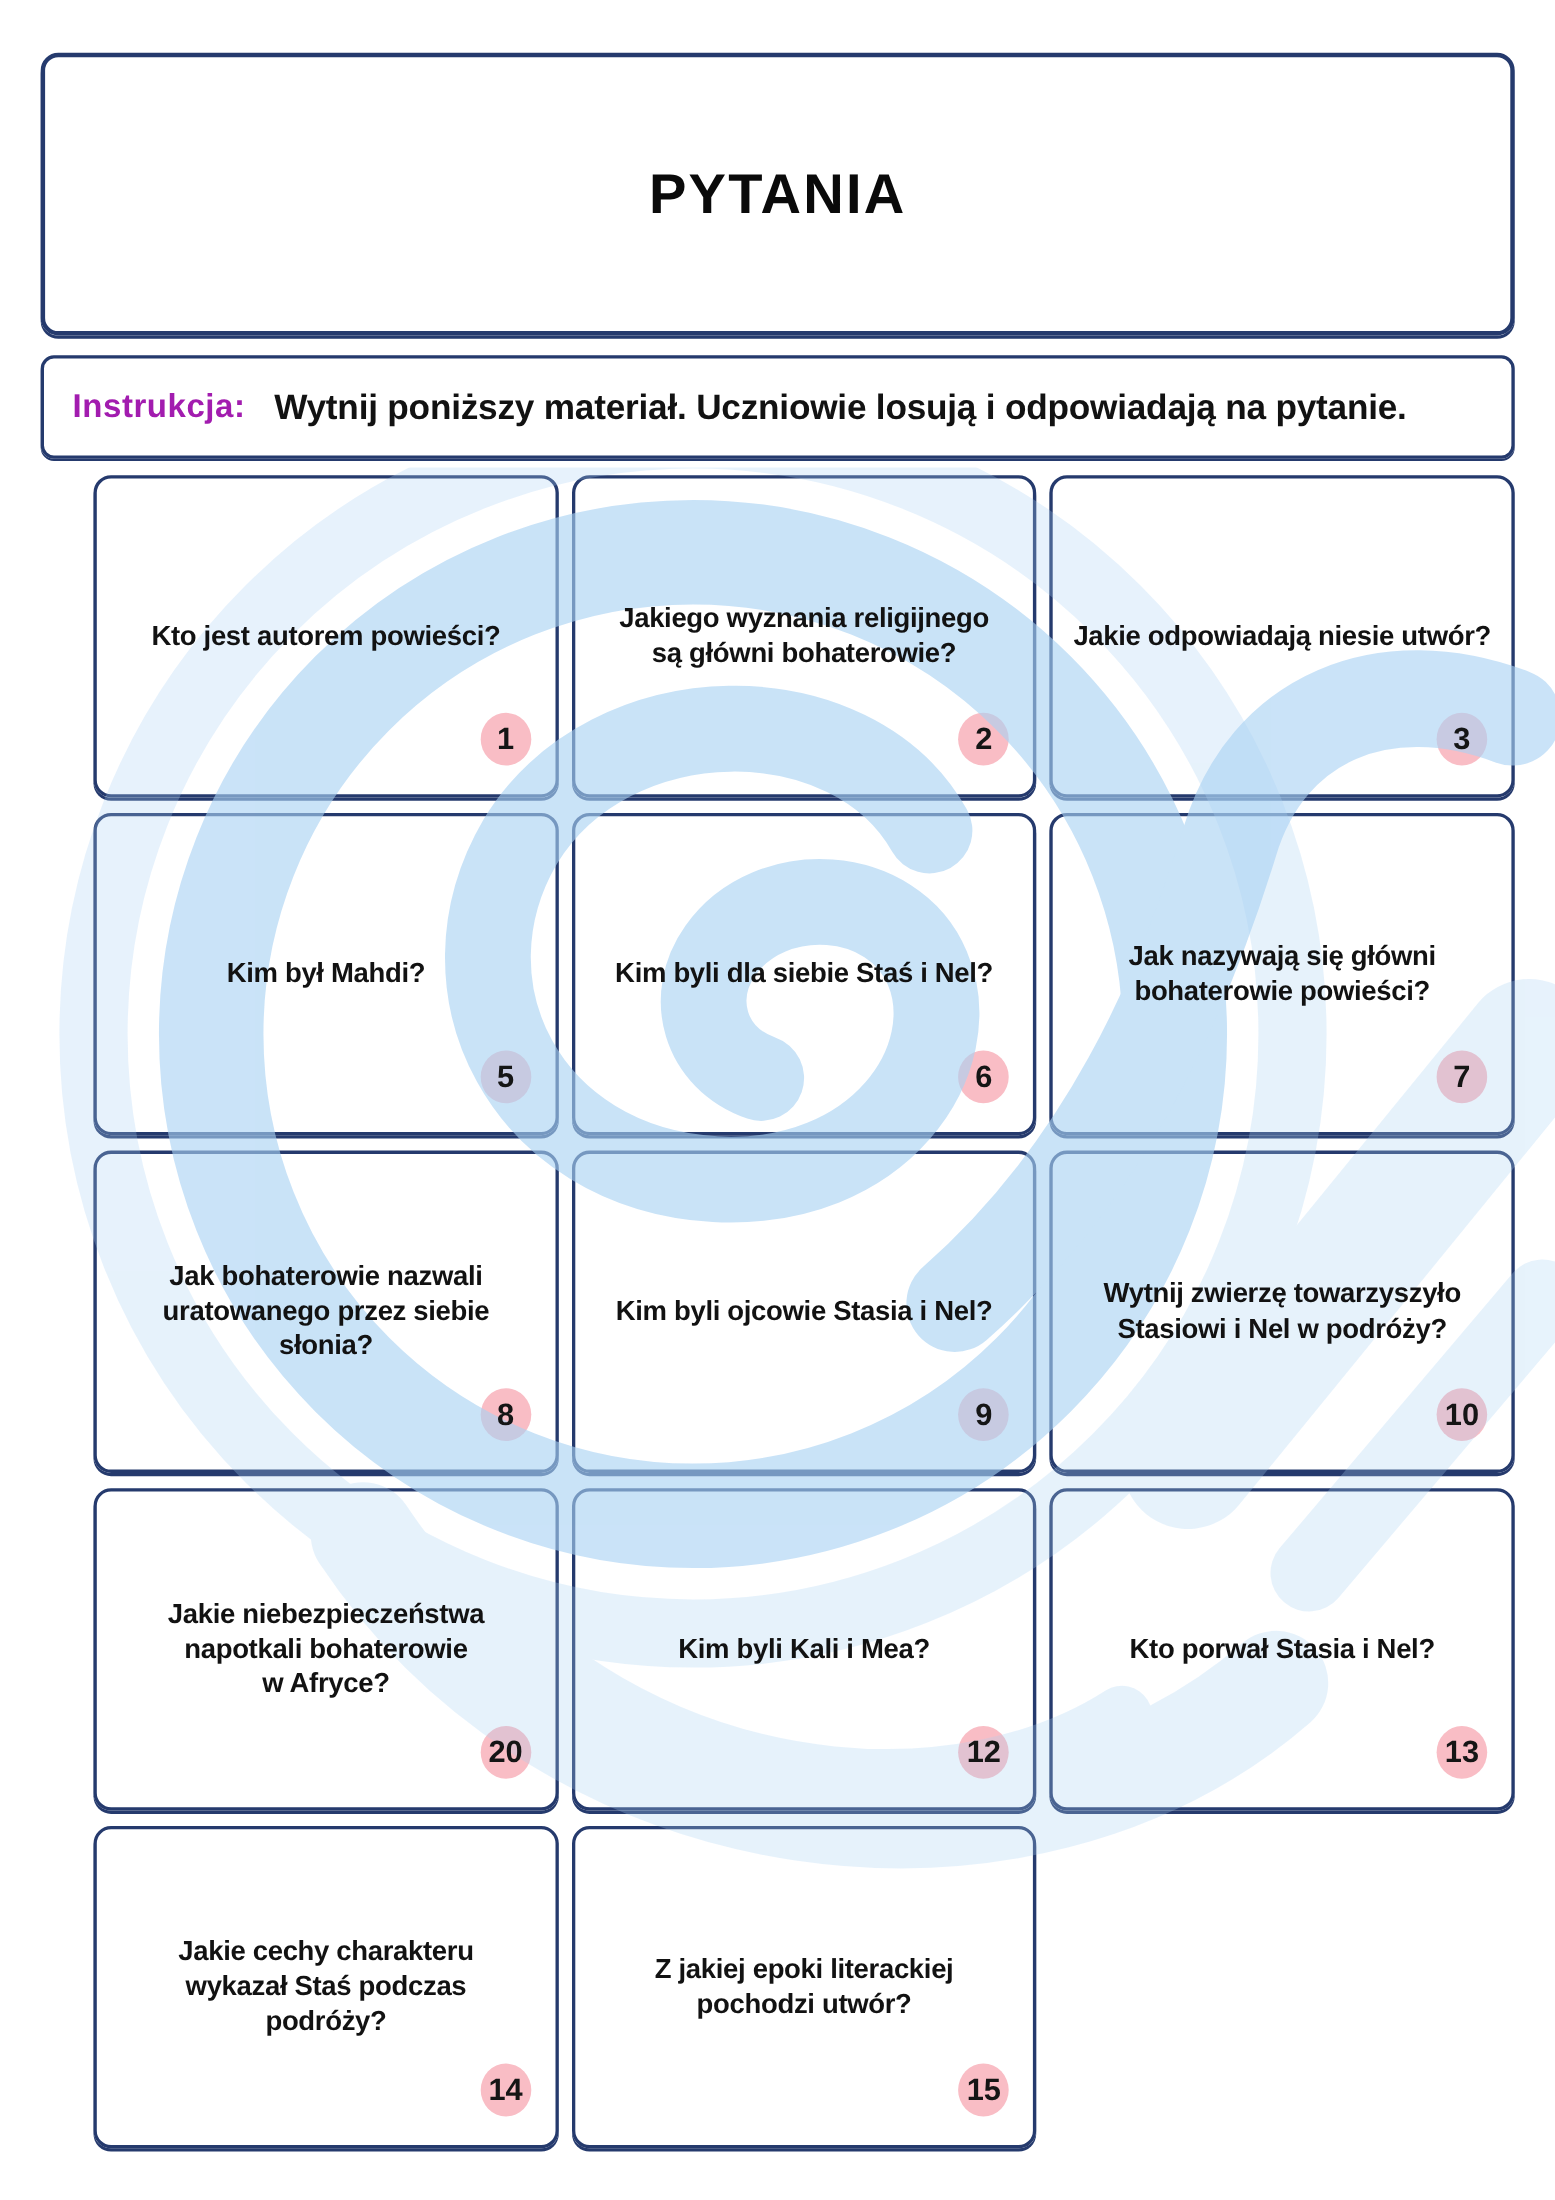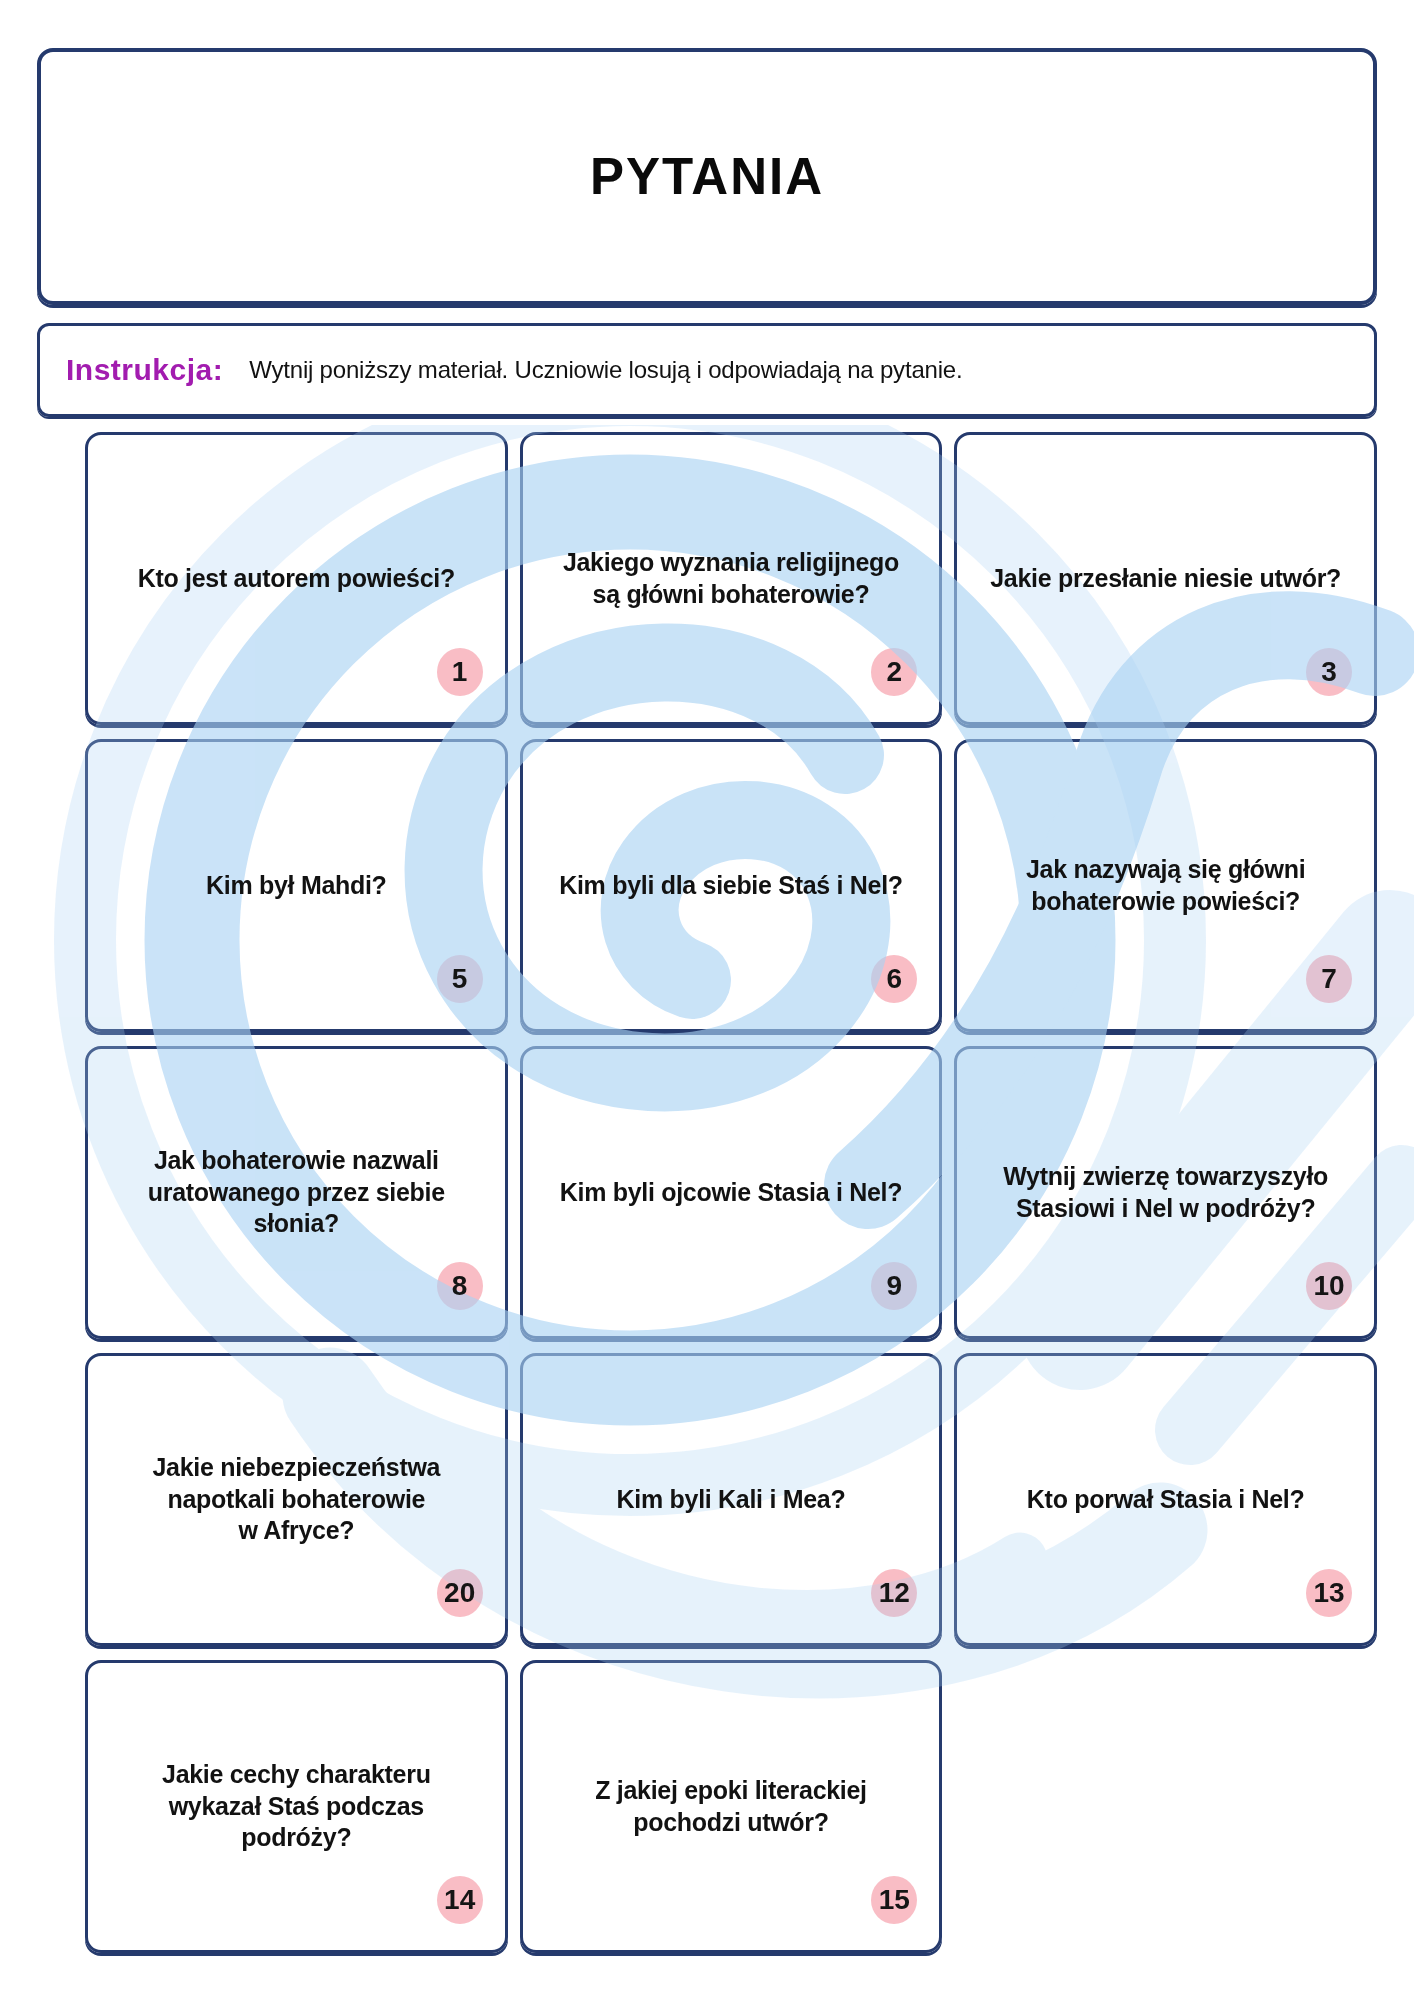--- a/index.html
+++ b/index.html
@@ -32,21 +32,21 @@
 
   
   .instruction-box{
     position:absolute;left:37px;top:323px;width:1340px;height:94px;
     border:3px solid var(--border-navy);border-radius:12px;
     box-shadow:0 2px 0 var(--border-navy);
     display:flex;align-items:center;padding:0 26px;gap:26px;
     background:transparent;white-space:nowrap;
   }
   .instr-label{font-size:30px;font-weight:900;letter-spacing:.5px;color:#a21caf;}
-  .instr-text{font-size:24px;font-weight:400;letter-spacing:-0.2px;}
+  .instr-text{font-size:32px;font-weight:700;letter-spacing:-0.2px;}
 
   
   .grid{
     position:absolute;left:37px;top:432px;width:1340px;
     display:grid;grid-template-columns:repeat(3,1fr);
     column-gap:12px;row-gap:14px;padding-left:48px;
   }
   .card{
     position:relative;height:293px;
     border:3px solid var(--border-navy);border-radius:16px;
@@ -98,21 +98,21 @@
 
     <article class="card">
       <p class="q">Jakiego wyznania religijnego
 są główni bohaterowie?</p>
       <div class="badge">
           <span class="badge-num">2</span>
         </div>
     </article>
 
     <article class="card">
-      <p class="q">Jakie przesłanie niesie utwór?</p>
+      <p class="q">Jakie odpowiadają niesie utwór?</p>
       <div class="badge">
           <span class="badge-num">3</span>
         </div>
     </article>
 
 
     <article class="card">
       <p class="q">Kim był Mahdi?</p>
       <div class="badge">
           <span class="badge-num">5</span>

